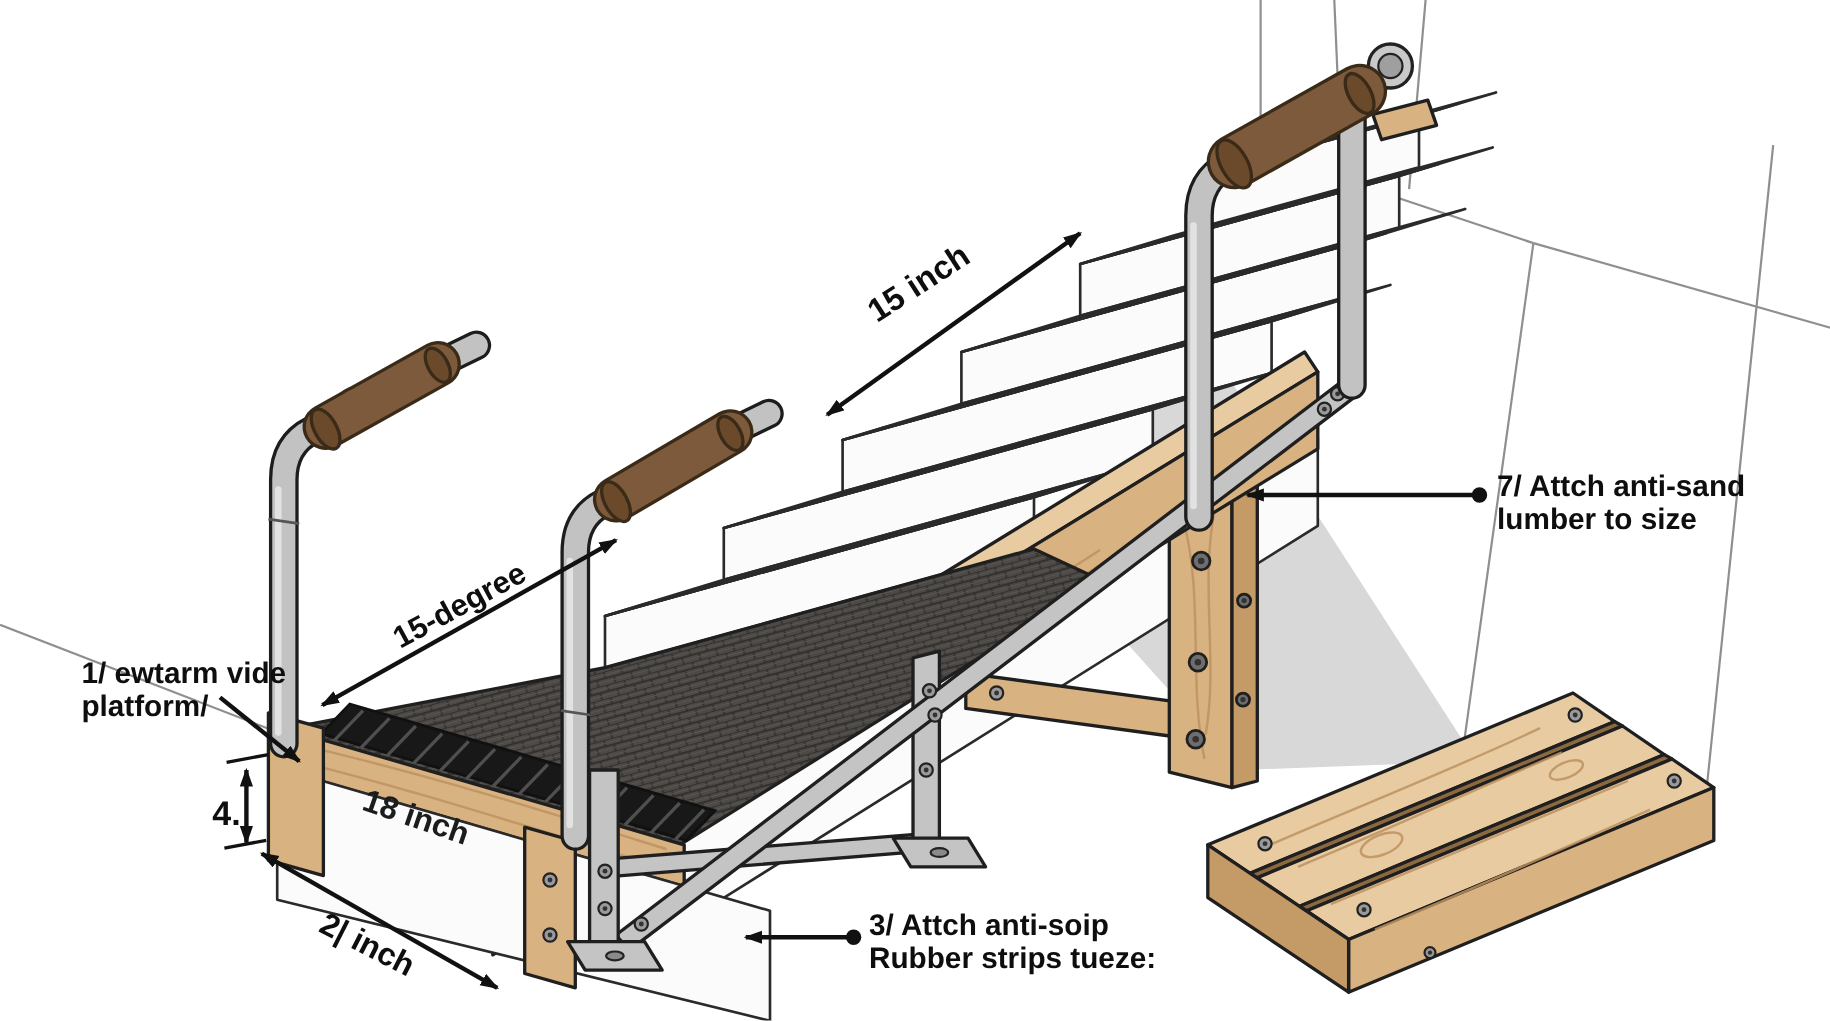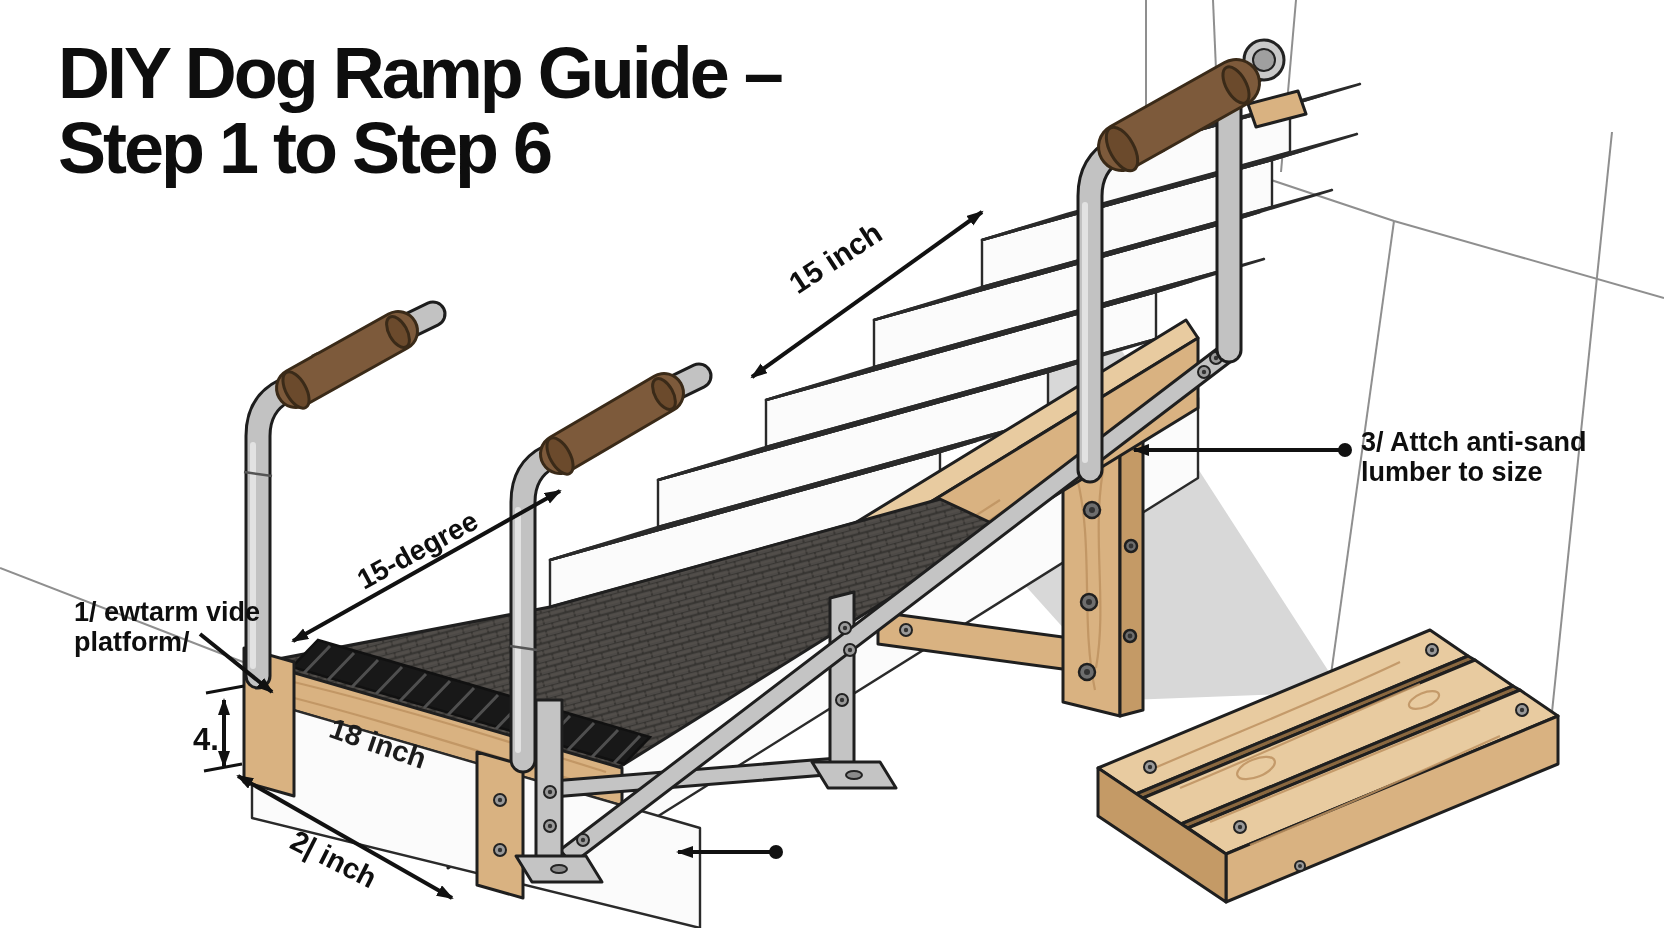--- a/index.html
+++ b/index.html
@@ -277,25 +277,25 @@
     <line class="dim" x1="224" y1="700" x2="224" y2="766" marker-start="url(#ah)" marker-end="url(#ah)"></line>
     <path class="tick" d="M206,693 L244,686 M204,771 L242,764"></path>
     <line class="dim" x1="238" y1="776" x2="452" y2="898" marker-start="url(#ah)" marker-end="url(#ah)"></line>
     <line class="dim" x1="770" y1="852" x2="678" y2="852" marker-end="url(#ah)"></line>
     <circle cx="776" cy="852" r="7" fill="#111"></circle>
     <line class="dim" x1="1341" y1="450" x2="1134" y2="450" marker-end="url(#ah)"></line>
     <circle cx="1345" cy="450" r="7" fill="#111"></circle>
   </g>
 </svg>
 
-<div class="txt title">DIY Dog Ramp Guide –
-Step 1 to Step 6</div>
 <div class="txt a15inch">15 inch</div>
 <div class="txt a15deg">15-degree</div>
 <div class="txt aleft">1/ ewtarm vide
 platform/</div>
 <div class="txt a4">4.</div>
 <div class="txt a18">18 inch</div>
 <div class="txt a21">2| inch</div>
-<div class="txt aright">3/ Attch anti-sand
+<div class="txt abottom">3/ Attch anti-soip
+Rubber strips tueze:</div>
+<div class="txt aright">7/ Attch anti-sand
 lumber to size</div>
 
 </div>
 
 </body></html>

